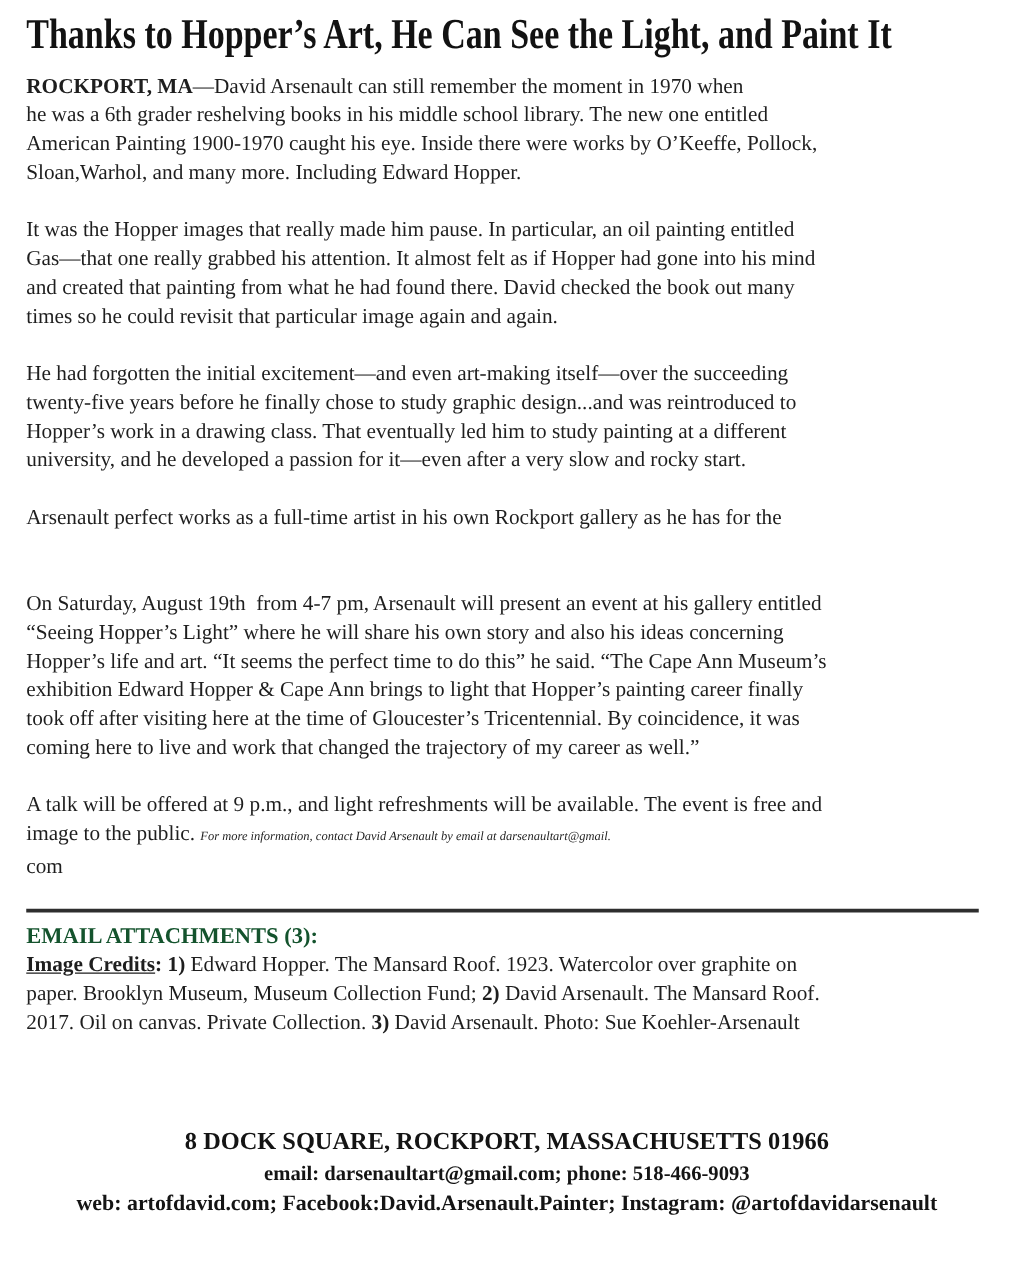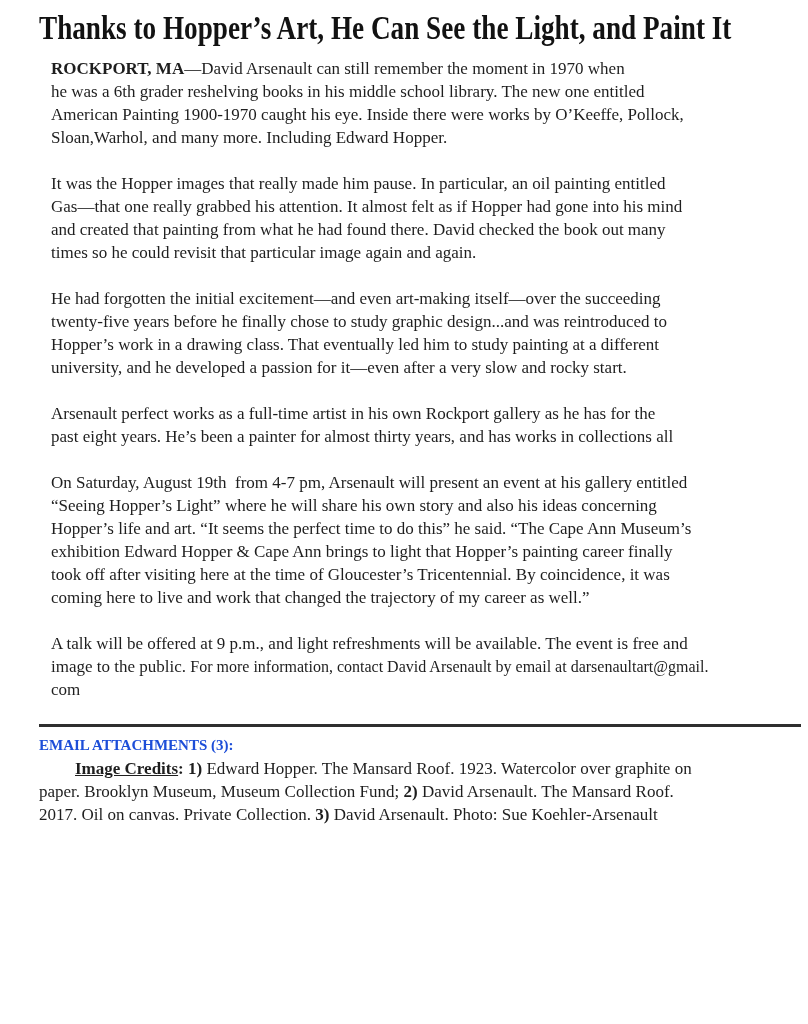--- a/index.html
+++ b/index.html
@@ -3,47 +3,47 @@
 <meta charset="utf-8">
 <style>
   html, body { margin: 0; padding: 0; }
   body {
     width: 808px; height: 1024px;
     background: #ffffff;
     font-family: "Liberation Serif", "DejaVu Serif", serif;
     color: #1e1e1e;
     overflow: hidden;
   }
-  .page { padding: 8px 18px 0 39px; }
+  .page { padding: 8px 18px 0 21px; }
 
   .headline {
     font-size: 34px; font-weight: bold; color: #121212;
     line-height: 40px; margin: 0 0 9px 0;
     white-space: nowrap; display: inline-block;
     transform: scaleX(0.80); transform-origin: 0 50%;
   }
 
   .body-text p {
     font-size: 17px; line-height: 23px;
-    margin: 0 0 23px 12px;
+    margin: 0 0 23px 0;
     white-space: nowrap;
   }
 
   .b  { font-weight: bold; }
   .i  { }
-  .bu { font-weight: bold; text-decoration: underline; margin-left: 36px; }
-  .sm { font-size: 16px; }
+  .bu { font-weight: bold; text-decoration: underline; }
+  .sm { font-size: 10px; font-style: italic; }
 
   .rule {
     height: 3px; background: #2e2e2e; border: none;
     margin: 10px 0 7px 0; width: 762px;
   }
 
   .attach-heading {
-    font-size: 15px; font-weight: bold; color: #1d4ed8;
+    font-size: 18px; font-weight: bold; color: #14532d;
     line-height: 23px; margin: 0; font-family: Liberation Serif, serif;
   }
   .credits {
     font-size: 17px; line-height: 23px;
     margin: 0; white-space: nowrap;
   }
 
   .footer {
     text-align: center; font-weight: bold; color: #141414;
     margin-top: 72px;
@@ -56,24 +56,29 @@
 <body>
 
 <div class="page">
 
   <h1 class="headline">Thanks to Hopper’s Art, He Can See the Light, and Paint It</h1>
 
   <div class="body-text">
     <p><span class="b">ROCKPORT, MA</span><span>—David Arsenault can still remember the moment in 1970 when</span><br><span>he was a 6th grader reshelving books in his middle school library. The new one entitled</span><br><span class="i">American Painting 1900-1970</span><span> caught his eye. Inside there were works by O’Keeffe, Pollock,</span><br><span>Sloan,Warhol, and many more. Including Edward Hopper.</span></p>
     <p><span>It was the Hopper images that really made him pause. In particular, an oil painting entitled</span><br><span class="i">Gas</span><span>—that one really grabbed his attention. It almost felt as if Hopper had gone into his mind</span><br><span>and created that painting from what he had found there. David checked the book out many</span><br><span>times so he could revisit that particular image again and again.</span></p>
     <p><span>He had forgotten the initial excitement—and even art-making itself—over the succeeding</span><br><span>twenty-five years before he finally chose to study graphic design...and was reintroduced to</span><br><span>Hopper’s work in a drawing class. That eventually led him to study painting at a different</span><br><span>university, and he developed a passion for it—even after a very slow and rocky start.</span></p>
-    <p><span>Arsenault perfect works as a full-time artist in his own Rockport gallery as he has for the</span><br><span>past eight years. He’s been a painter for almost thirty years, and has works in collections all</span><br></p>
+    <p><span>Arsenault perfect works as a full-time artist in his own Rockport gallery as he has for the</span><br><br></p>
     <p><span>On Saturday, August 19th&nbsp; from 4-7 pm, Arsenault will present an event at his gallery entitled</span><br><span>“Seeing Hopper’s Light” where he will share his own story and also his ideas concerning</span><br><span>Hopper’s life and art. “It seems the perfect time to do this” he said. “The Cape Ann Museum’s</span><br><span>exhibition </span><span class="i">Edward Hopper &amp; Cape Ann</span><span> brings to light that Hopper’s painting career finally</span><br><span>took off after visiting here at the time of Gloucester’s Tricentennial. By coincidence, it was</span><br><span>coming here to live and work that changed the trajectory of my career as well.”</span></p>
     <p><span>A talk will be offered at 9 p.m., and light refreshments will be available. The event is free and</span><br><span>image to the public. </span><span class="sm">For more information, contact David Arsenault by email at darsenaultart@gmail.</span><br><span>com</span></p>
   </div>
 
   <hr class="rule">
 
   <p class="attach-heading">EMAIL ATTACHMENTS (3):</p>
   <p class="credits"><span class="bu">Image Credits</span><span class="b">: </span><span class="b">1)</span><span> Edward Hopper. </span><span class="i">The Mansard Roof</span><span>. 1923. Watercolor over graphite on</span><br><span>paper. Brooklyn Museum, Museum Collection Fund; </span><span class="b">2)</span><span> David Arsenault. </span><span class="i">The Mansard Roof</span><span>.</span><br><span>2017. Oil on canvas. Private Collection. </span><span class="b">3)</span><span> David Arsenault. Photo: Sue Koehler-Arsenault</span></p>
 
+  <div class="footer">
+    <div class="l1">8 DOCK SQUARE, ROCKPORT, MASSACHUSETTS 01966</div>
+    <div class="l2">email: darsenaultart@gmail.com; phone: 518-466-9093</div>
+    <div class="l3">web: artofdavid.com; Facebook:David.Arsenault.Painter; Instagram: @artofdavidarsenault</div>
+  </div>
 
 </div>
 
 </body></html>

